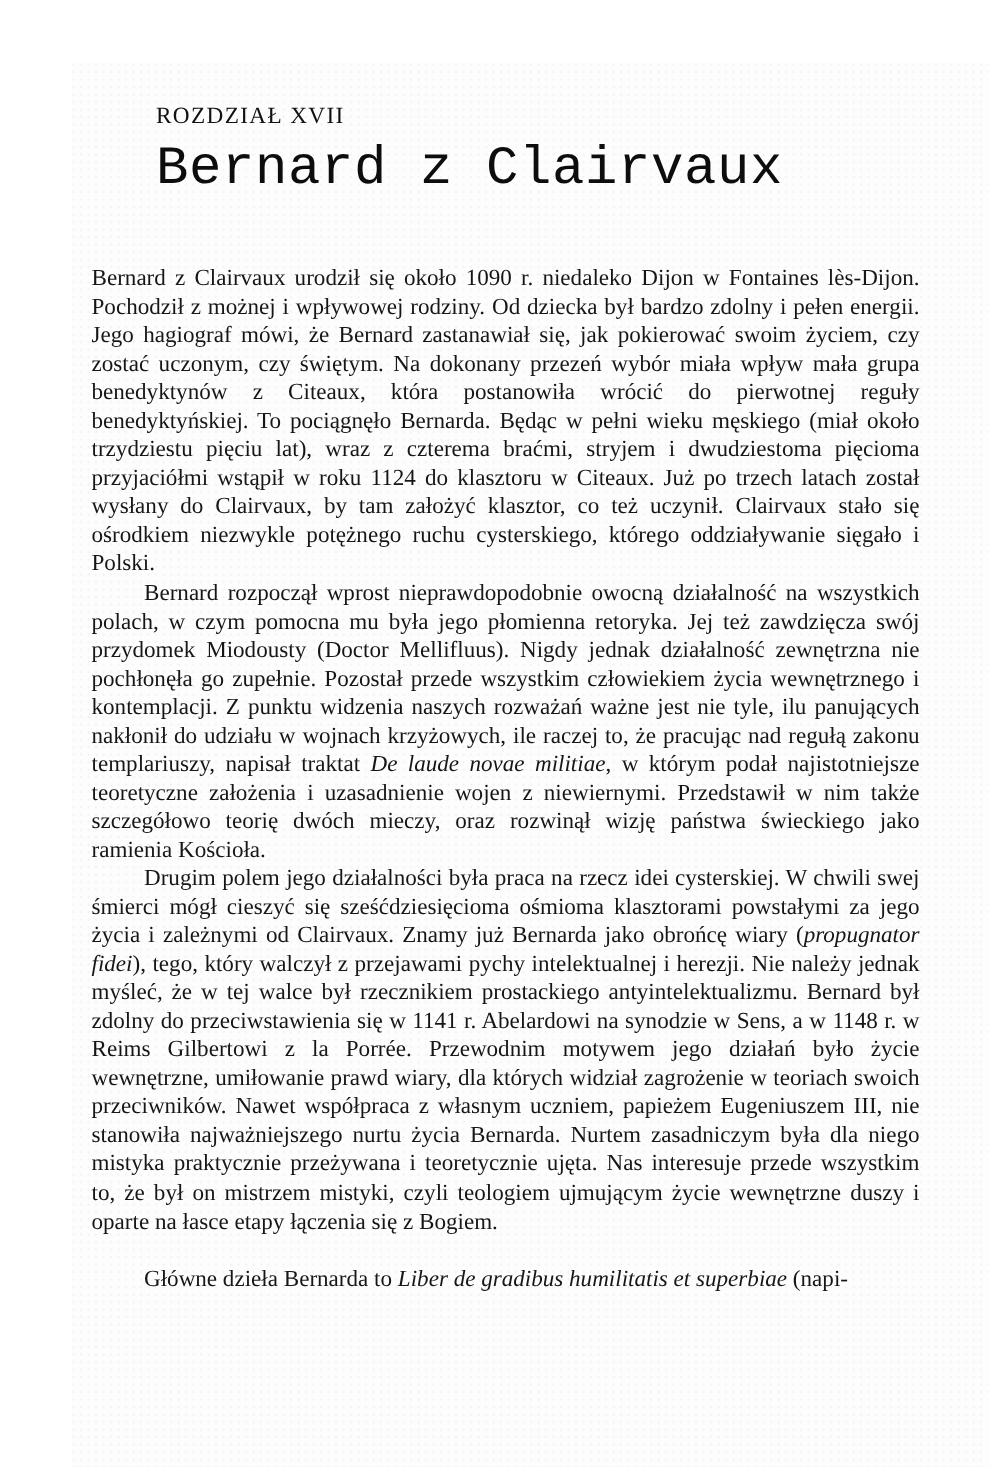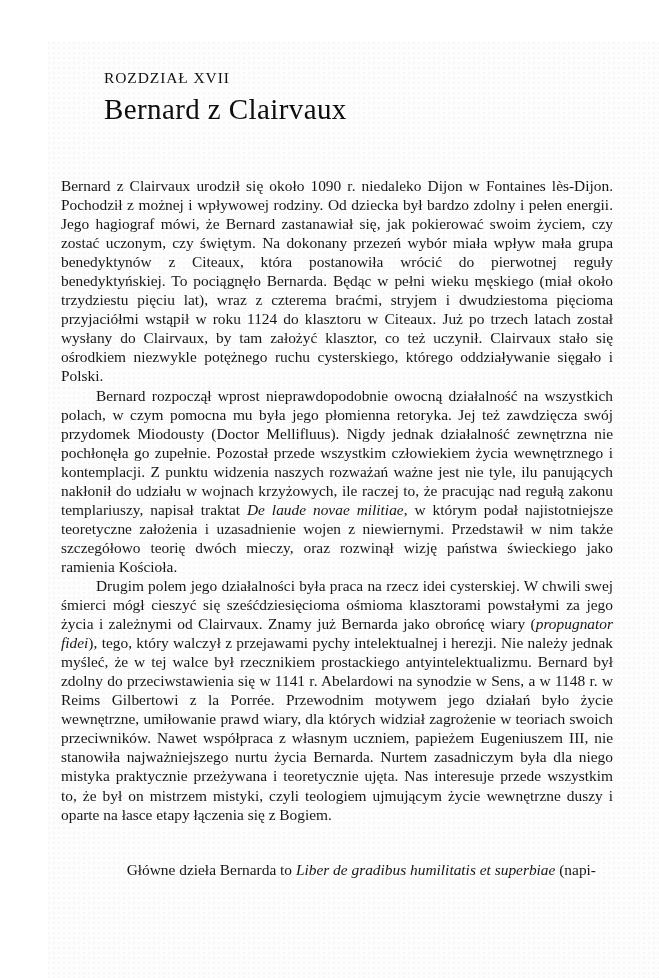--- a/index.html
+++ b/index.html
@@ -45,26 +45,27 @@
   }
   .chapter-number {
     font-size: 15.5px;
     letter-spacing: 0.9px;
     line-height: 1.25;
     font-variant: normal;
     white-space: nowrap;
     color: #121212;
   }
   .chapter-title {
-    font-size: 29px;
+    font-size: 36px;
     line-height: 1.12;
     margin-top: 6px;
     letter-spacing: 0.4px;
     white-space: nowrap;
     color: #0d0d0d;
+    font-family: Liberation Mono, monospace;
   }
 
   
   .body-text {
     position: absolute;
     left: 61px;
     top: 176px;
     width: 552px;
     font-size: 15.4px;
     line-height: 19.05px;
@@ -83,23 +84,23 @@
     text-indent: 0;
   }
   .para-gap {
     height: 19px;
   }
   .it {
     font-style: italic;
   }
   
   .final-para {
-    margin: 17px;
+    margin: 0;
     text-indent: 35px;
-    text-align: right;
+    text-align: left;
   }
 </style>
 </head>
 <body>
 
 <div class="page-sheet"></div>
 
 <div class="page-content">
 
   <div class="chapter-block">

